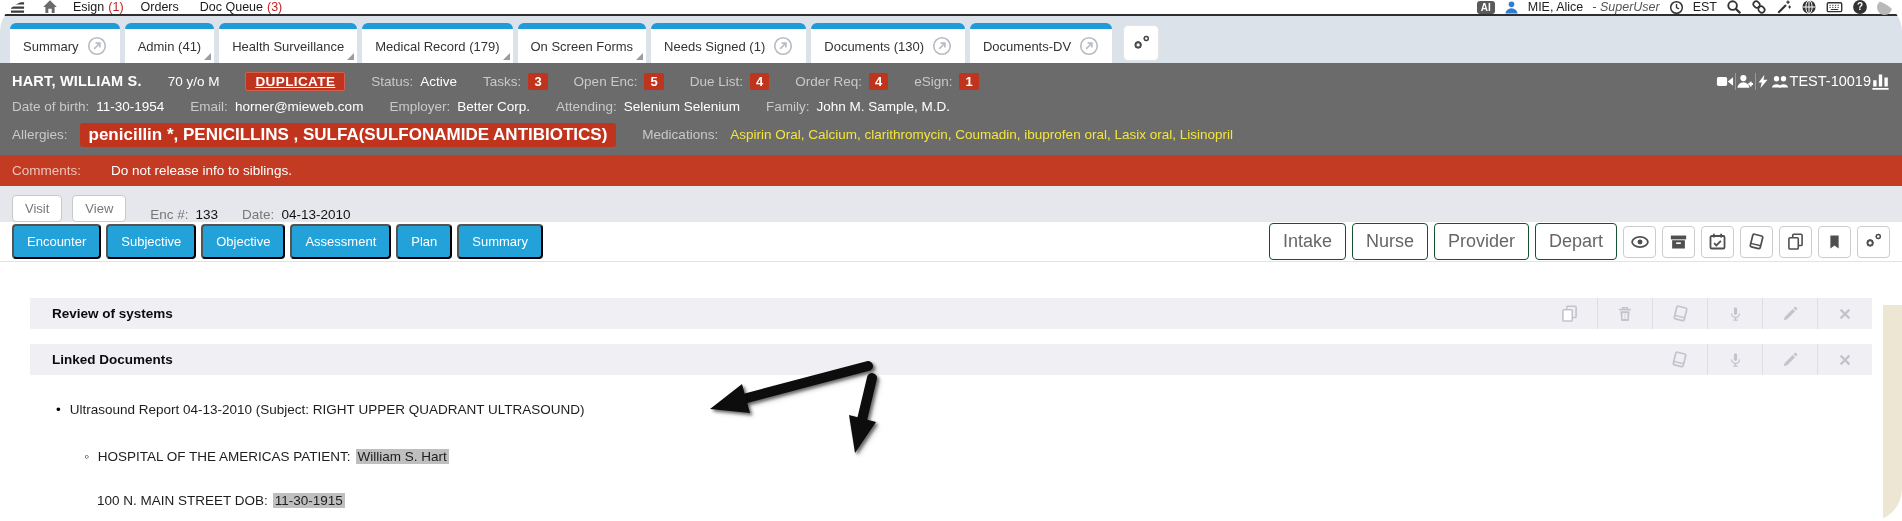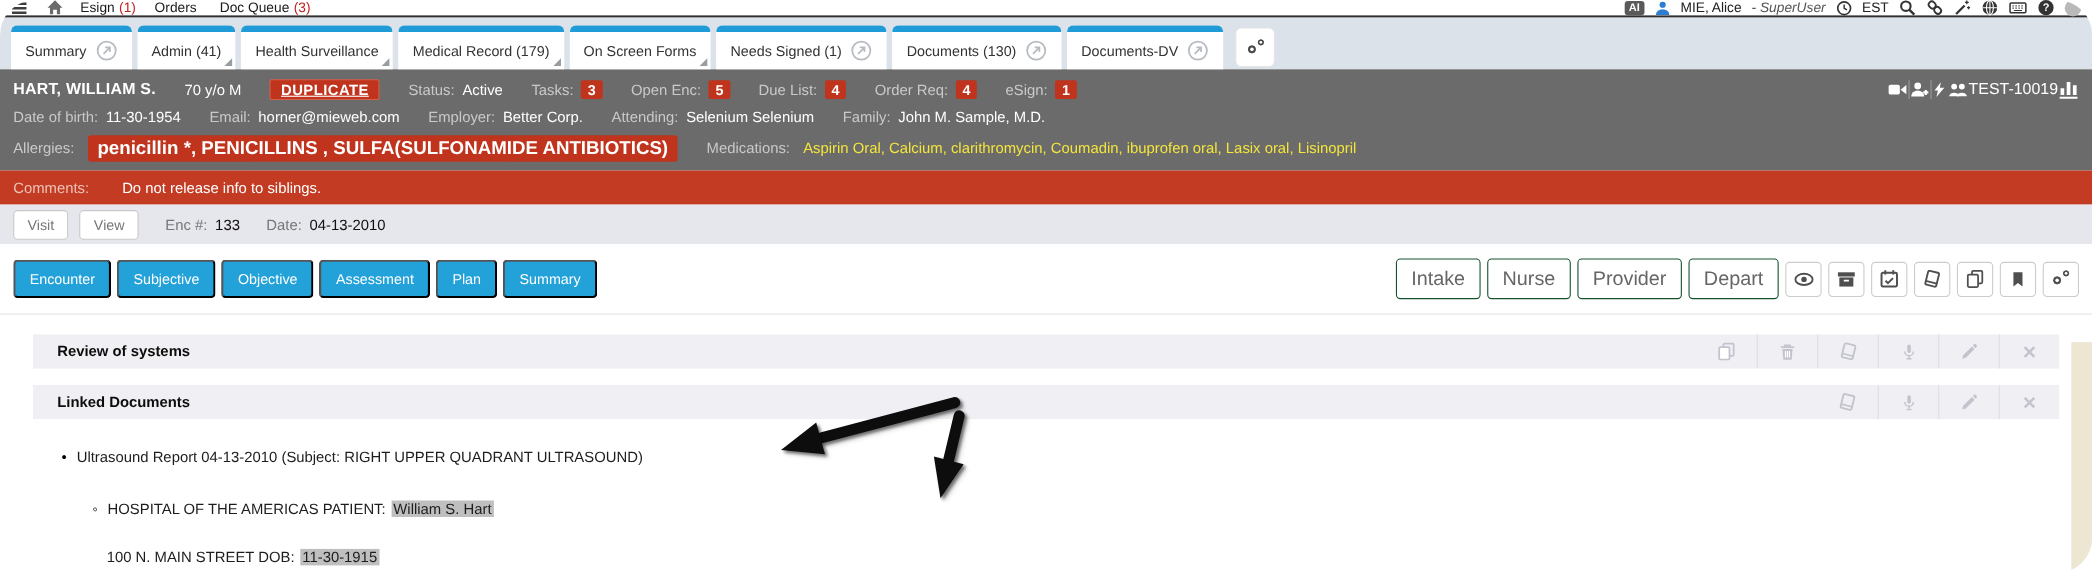--- a/index.html
+++ b/index.html
@@ -58,45 +58,45 @@
   .med { color:#f3e53c; cursor:pointer; }
   .med + .med::before { content:", "; }
   .medlist { color:#f3e53c; }
 
   
   .comments { height:31px; background:#c23b22; color:#fff; display:flex; align-items:center;
               padding:0 12px; gap:30px; font-size:13.5px; }
   .comments .clbl { color:#eec3b8; }
 
   
-  .encrow { height:36px; background:#e6e6ed; display:flex; align-items:center;
+  .encrow { height:36px; background:#e6e6ed; display:flex; align-items:flex-end;
             padding:0 12px; gap:10px; font-size:13.5px; }
   .wbtn { background:#fff; border:1px solid #c9c9c9; border-radius:4px; color:#777;
           padding:5px 12px; font-size:13px; cursor:pointer; }
   .encrow .pair { margin-left:14px; }
   .encrow .elbl { color:#777; } .encrow .eval { color:#111; }
 
   
-  .notebar { height:64px; background:#fff; border-bottom:1px solid #e3e3e3;
+  .notebar { height:40px; background:#fff; border-bottom:1px solid #e3e3e3;
              display:flex; align-items:center; padding:12px 12px; gap:5px; }
   .bluebtn { background:#22a2d9; color:#fff; border-radius:4px; padding:8px 13px;
              font-size:13px; cursor:pointer; }
   .note-right { margin-left:auto; display:flex; align-items:center; gap:6px; }
   .stagebtn { background:#fff; border:1px solid #14532d; border-radius:4px; color:#666;
               padding:7px 13px; font-size:18px; cursor:pointer; }
   .icobtn { width:33px; height:32px; background:#fff; border:1px solid #ccc; border-radius:4px;
             display:flex; align-items:center; justify-content:center; color:#4f4f4f; cursor:pointer; }
 
   
   .content { position:relative; height:240px; background:#fff; }
   .cream-strip { position:absolute; right:0; top:7px; width:19px; height:233px;
                  background:#ece6d3; }
   .secbar { height:31px; margin:0 30px; background:#f0f0f4; display:flex; align-items:center;
             padding-left:22px; }
-  .secbar.first { margin-top:18px;text-align:right; } .secbar.second { margin-top:15px; }
+  .secbar.first { margin-top:36px;text-align:right; } .secbar.second { margin-top:15px; }
   .sec-title { font-weight:bold; font-size:13.5px; color:#0c0c0c; }
   .sec-icons { margin-left:auto; display:flex; height:100%; }
   .sec-cell { width:55px; display:flex; align-items:center; justify-content:center;
               border-left:1px solid #dedee4; color:#c3c3cd; cursor:pointer; }
   .sec-cell:first-child { border-left:none; }
 
   .doc-line { font-size:13.5px; color:#1d1d1d; display:flex; align-items:center; }
   .doc-line .bullet { margin-right:9px; color:#000; }
   .l1 { margin:27px 0 0 56px; }
   .l2 { margin:32px 0 0 84px; }

